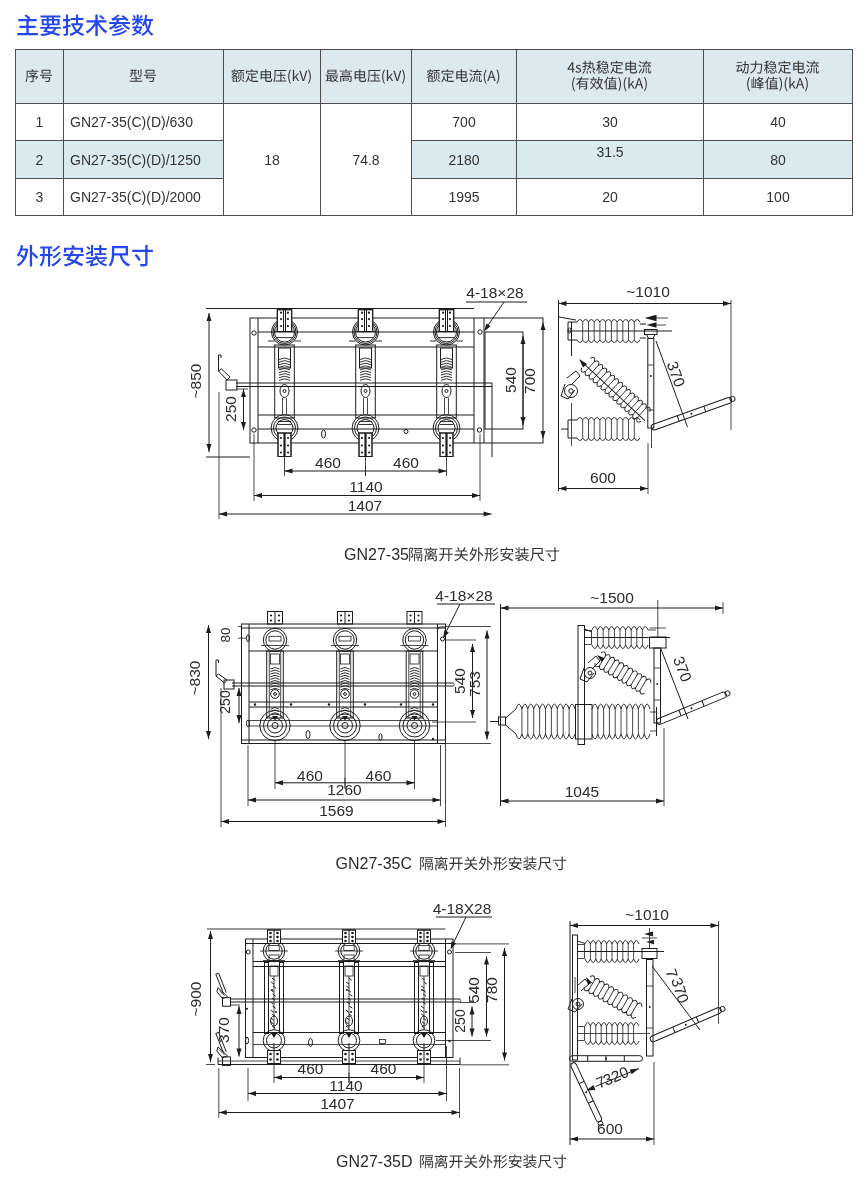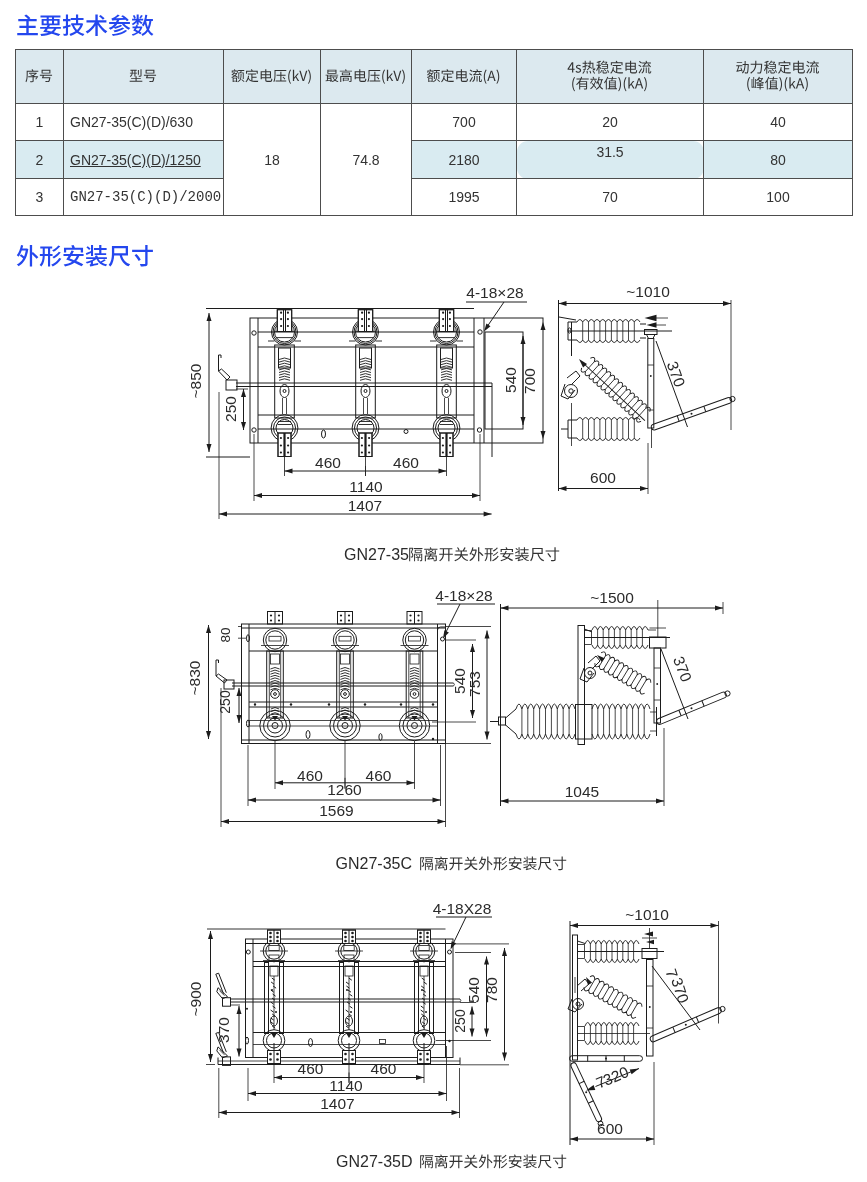--- a/index.html
+++ b/index.html
@@ -30,35 +30,35 @@
         <td class="hd"></td>
         <td class="hd"></td>
         <td class="hd"></td>
       </tr>
 <tr style="height:37px;">
         <td>1</td>
         <td style="text-align:left;padding-left:6px;margin-top:47px;">GN27-35(C)(D)/630</td>
         <td rowspan="3">18</td>
         <td rowspan="3">74.8</td>
         <td>700</td>
-        <td>20</td>
+        <td>30</td>
         <td>40</td>
       </tr>
 <tr style="height:38px;">
         <td class="r2">2</td>
-        <td class="r2" style="text-align:left;padding-left:6px;text-decoration:underline;">GN27-35(C)(D)/1250</td>
+        <td class="r2" style="text-align:left;padding-left:6px;">GN27-35(C)(D)/1250</td>
         <td class="r2">2180</td>
-        <td class="r2" style="vertical-align:top;padding-top:3px;border-radius:11px;">31.5</td>
+        <td class="r2" style="vertical-align:top;padding-top:3px;">31.5</td>
         <td class="r2">80</td>
       </tr>
 <tr style="height:37px;">
         <td>3</td>
-        <td style="text-align:left;padding-left:6px;font-family:Liberation Mono, monospace;">GN27-35(C)(D)/2000</td>
+        <td style="text-align:left;padding-left:6px;">GN27-35(C)(D)/2000</td>
         <td>1995</td>
-        <td>70</td>
+        <td>20</td>
         <td>100</td>
       </tr>
 </tbody>
   </table>
 <svg width="867" height="1182" viewBox="0 0 867 1182" style="position:absolute;left:0;top:0">
     <defs>
       <path id="m4E3B" d="M361 789C416 749 482 693 523 649H99V556H448V356H148V265H448V41H54V-51H950V41H552V265H855V356H552V556H899V649H578L628 685C587 733 503 799 439 843Z"></path>
       <path id="m8981" d="M655 223C626 175 587 136 537 105C471 121 403 137 334 151C352 173 370 197 388 223ZM114 649V380H375C363 356 348 330 332 305H50V223H277C245 178 211 136 180 102C260 86 339 69 415 50C321 21 203 5 60 -2C75 -23 89 -57 96 -84C288 -68 437 -40 550 15C669 -18 773 -52 850 -83L927 -9C852 18 755 48 647 77C694 116 731 164 760 223H951V305H442C455 326 467 348 477 368L427 380H895V649H654V721H932V804H65V721H334V649ZM424 721H565V649H424ZM202 573H334V455H202ZM424 573H565V455H424ZM654 573H801V455H654Z"></path>
       <path id="m6280" d="M608 844V693H381V605H608V468H400V382H444L427 377C466 276 517 189 583 117C506 64 418 26 324 2C342 -18 365 -58 374 -83C475 -53 569 -9 651 51C724 -9 811 -55 912 -85C926 -61 952 -23 973 -4C877 21 794 60 725 113C813 198 882 307 922 446L861 472L844 468H702V605H936V693H702V844ZM520 382H802C768 301 717 231 655 174C597 233 552 303 520 382ZM169 844V647H45V559H169V357C118 344 71 333 33 324L58 233L169 264V25C169 11 163 6 150 6C137 5 94 5 50 6C62 -19 74 -57 78 -80C147 -81 192 -78 222 -63C251 -49 262 -24 262 25V290L376 323L364 409L262 382V559H367V647H262V844Z"></path>
       <path id="m672F" d="M606 772C665 728 743 663 780 622L852 688C813 728 734 789 676 830ZM450 843V594H64V501H425C338 341 185 186 29 107C53 88 84 50 102 25C232 100 356 224 450 368V-85H554V406C649 260 777 118 893 33C911 59 945 97 969 116C837 200 684 355 594 501H931V594H554V843Z"></path>

